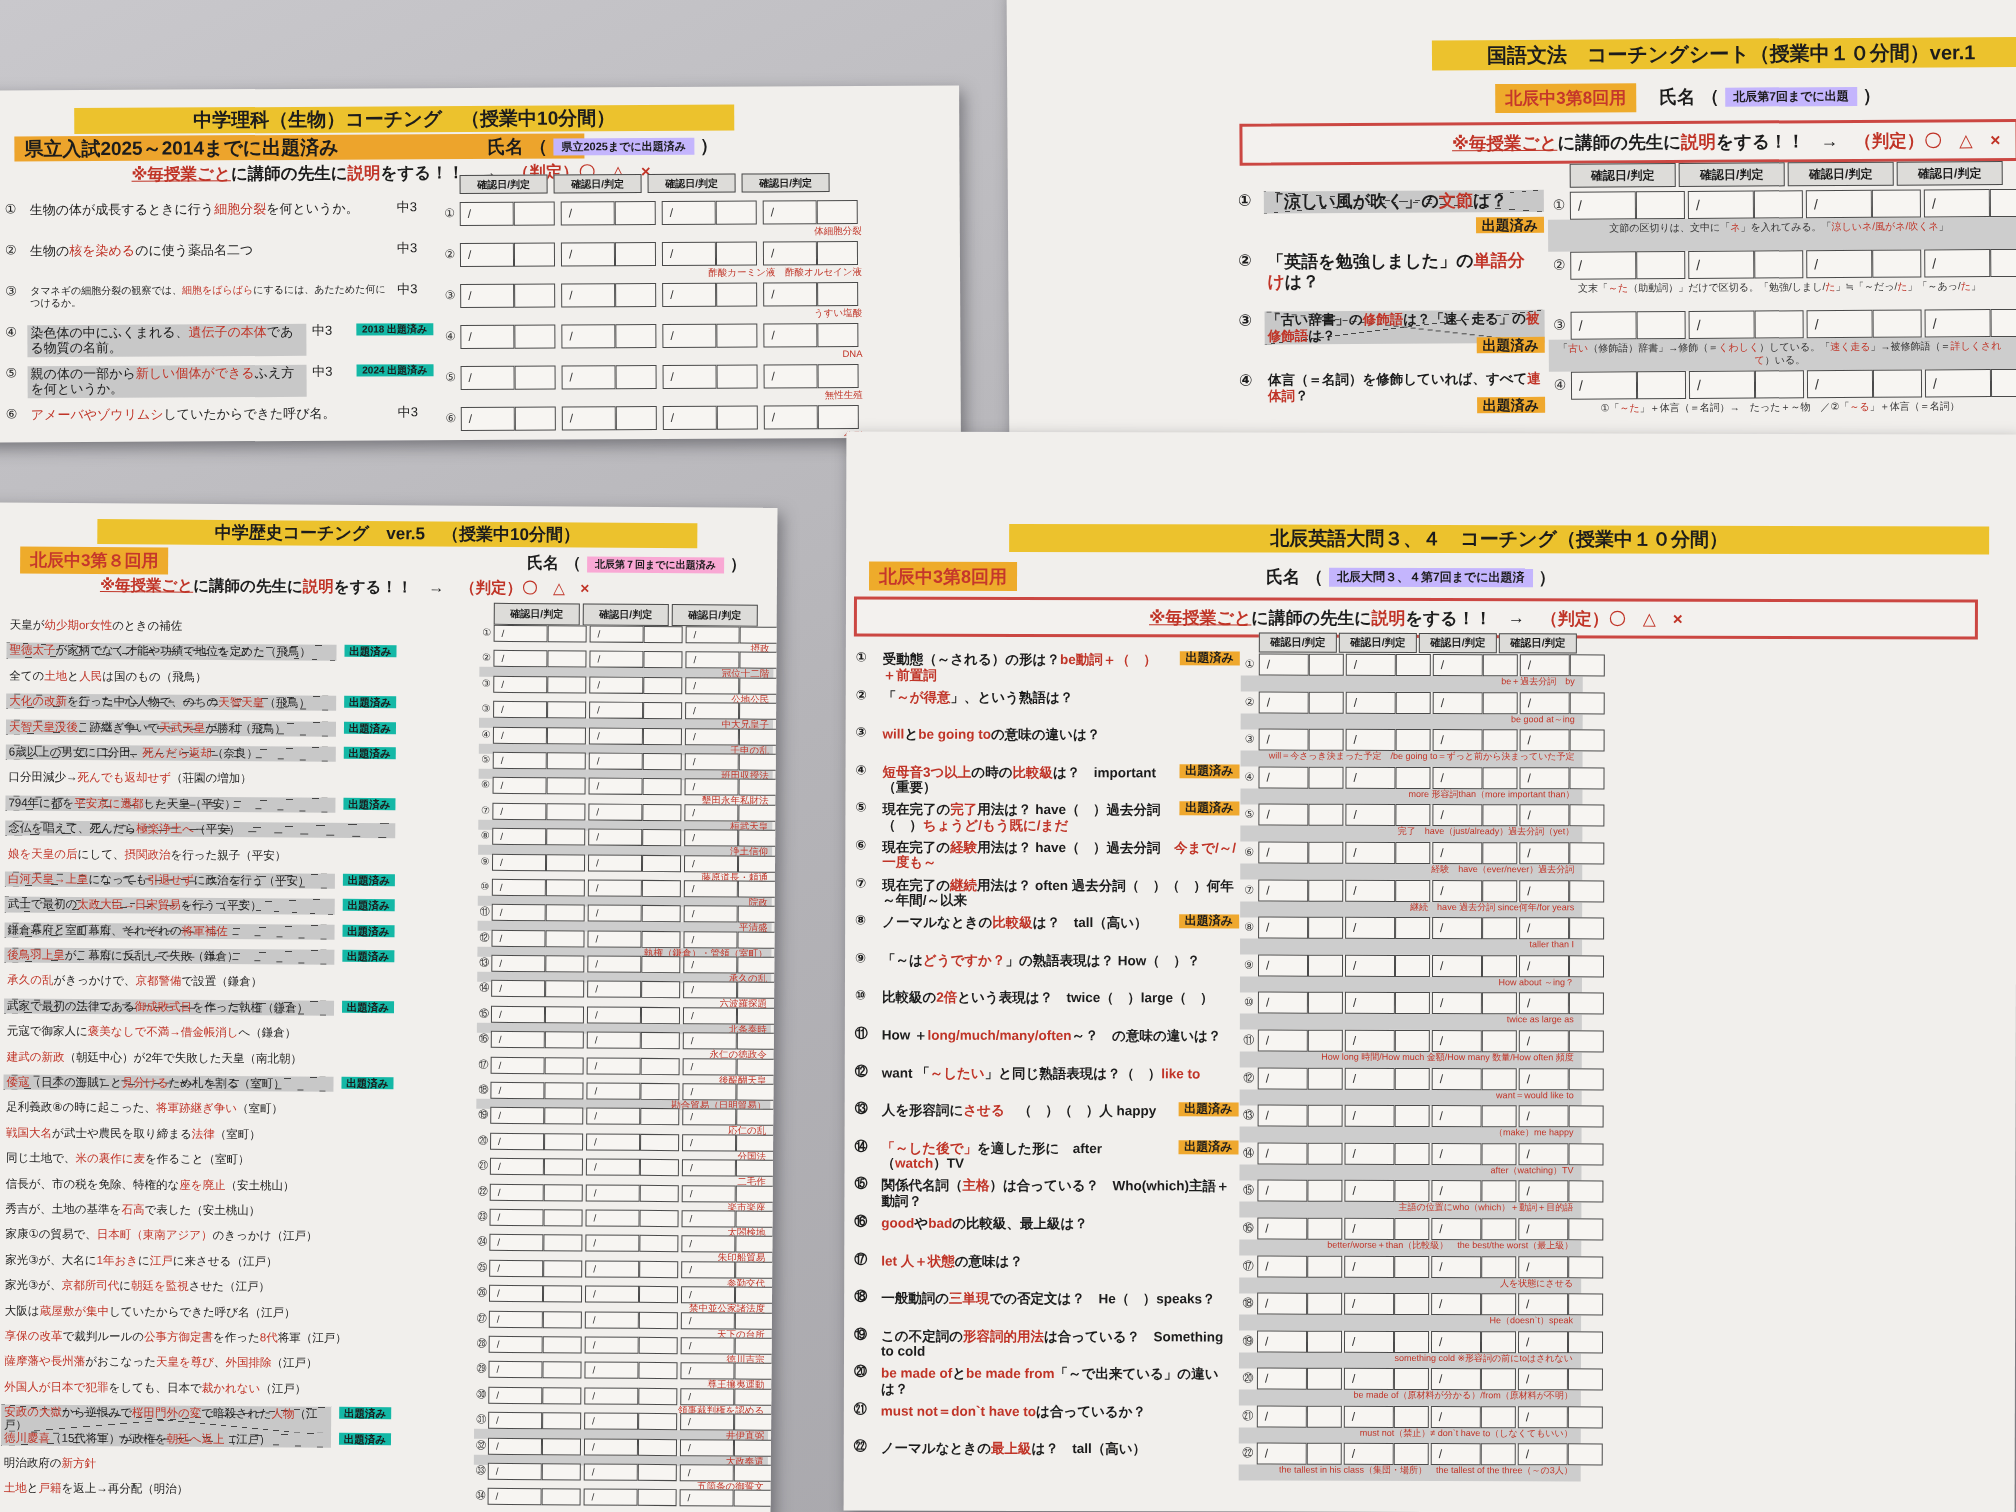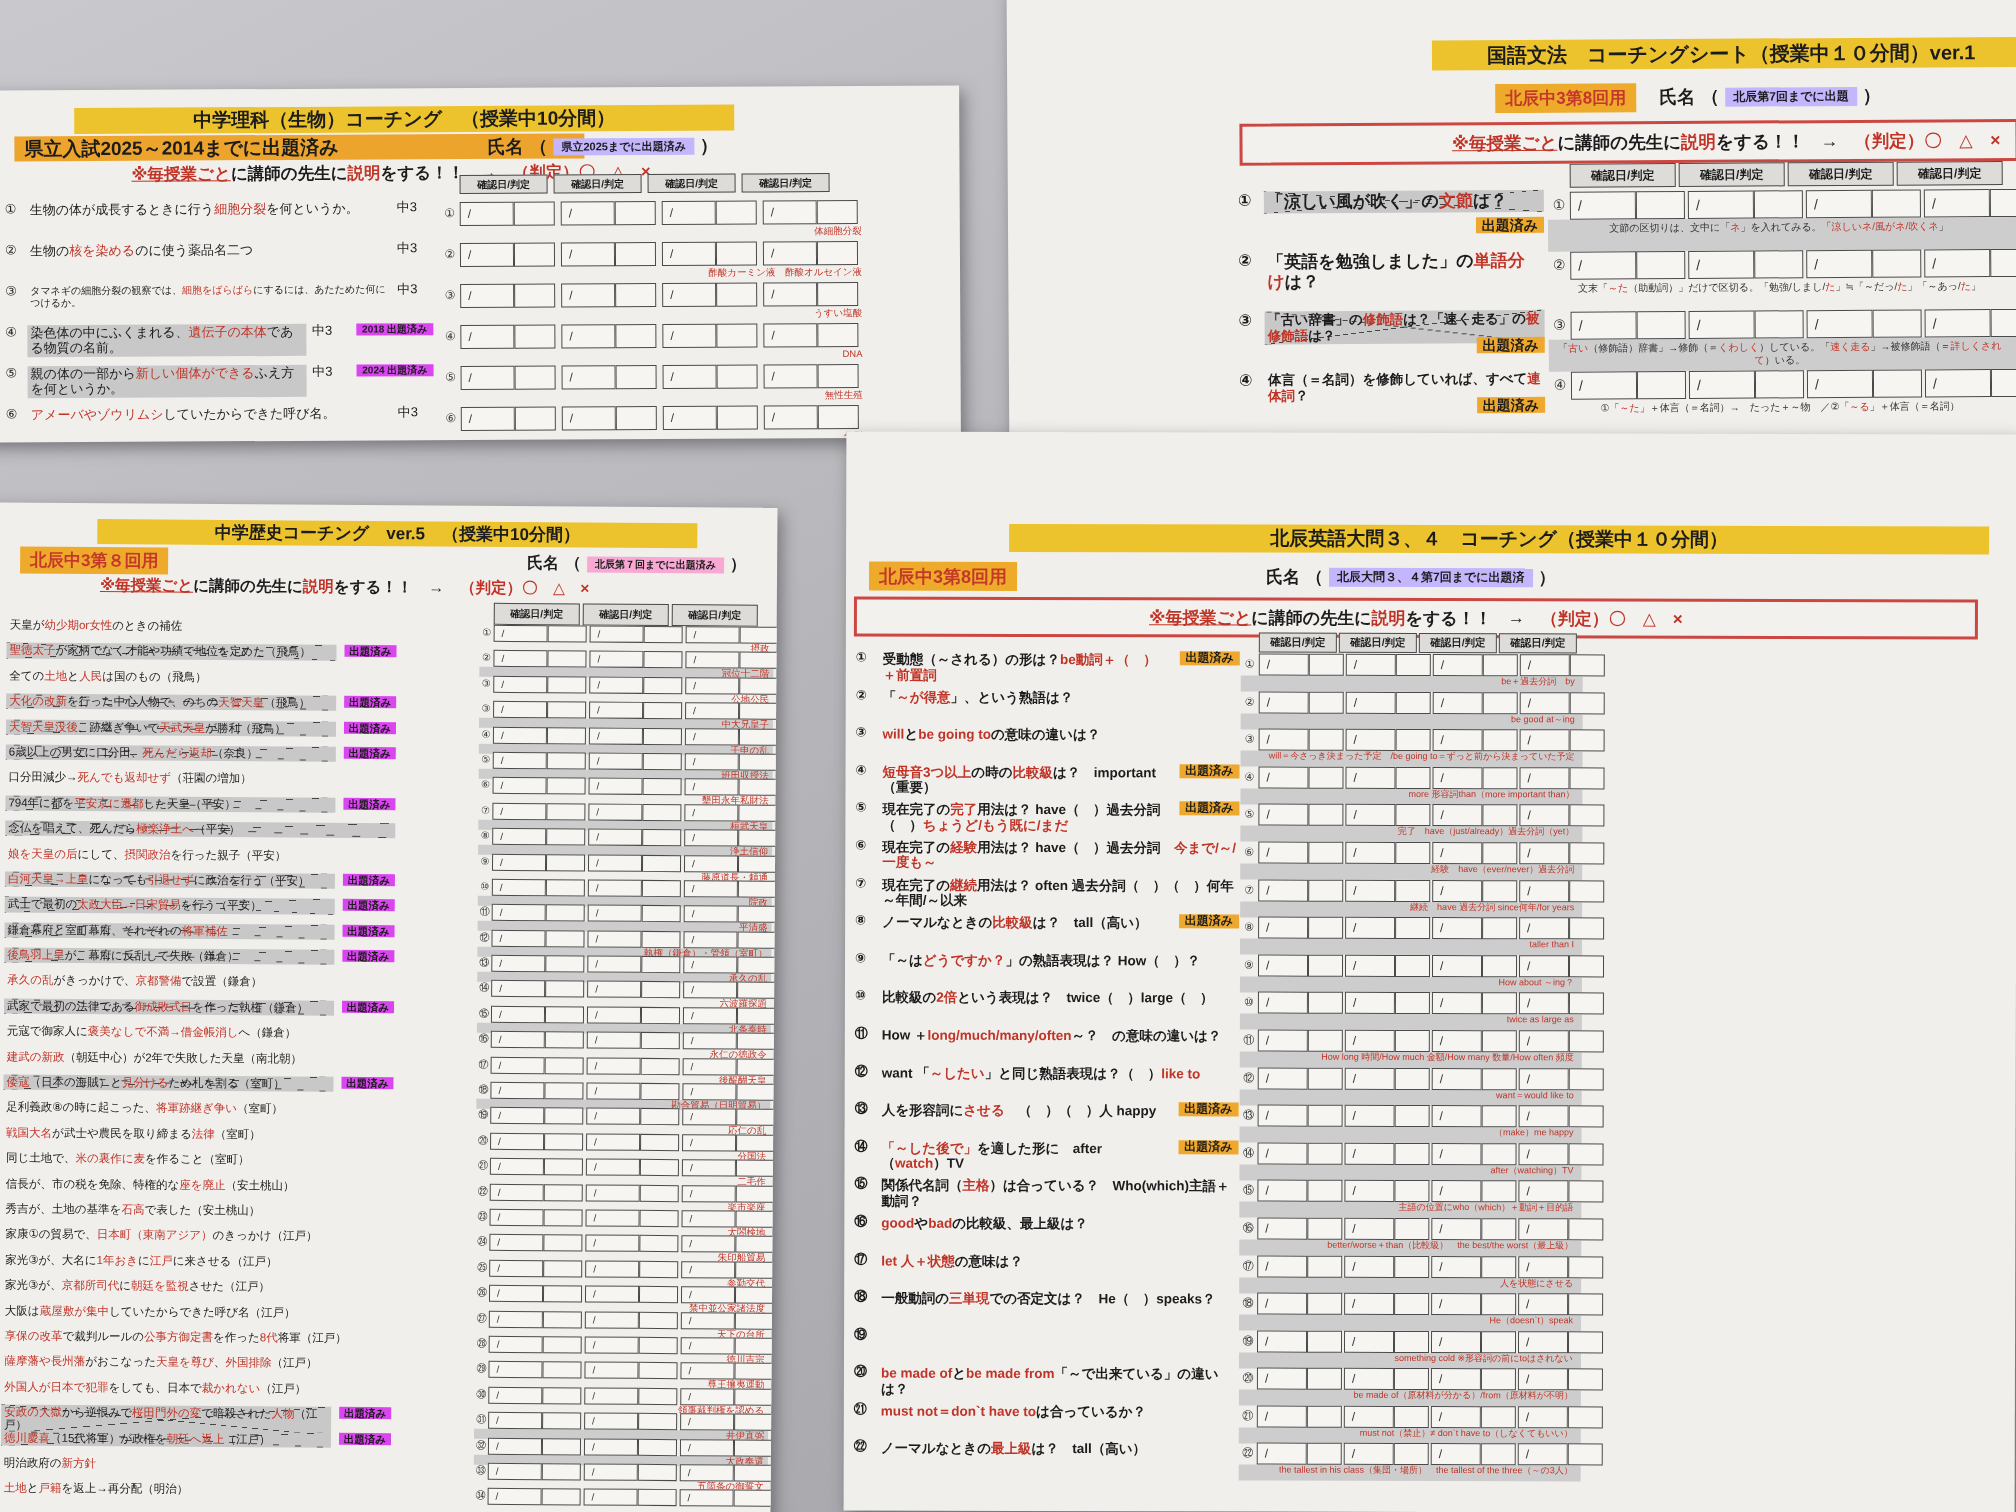--- a/index.html
+++ b/index.html
@@ -23,21 +23,21 @@
   .t-header{display:flex;}
   .th-cell{background:#dddcd9;border:1px solid #4a4a4a;font-weight:bold;display:flex;align-items:center;justify-content:center;}
   .q-row{display:flex;align-items:flex-start;position:relative;line-height:1.15;}
   .q-num{flex:none;}
   .q-text{flex:1;padding:1px 3px;}
   .xed{background-color:#c8c8c8;background-image:
       linear-gradient(to top right,transparent 49.55%,#454545 49.55%,#454545 50.45%,transparent 50.45%),
       linear-gradient(to bottom right,transparent 49.55%,#454545 49.55%,#454545 50.45%,transparent 50.45%);}
   .grayq .q-text{background:#c8c8c8;}
   .q-grade{flex:none;margin-left:6px;}
-  .q-badge{flex:none;background:#d946ef;font-weight:bold;padding:0 6px;margin-left:8px;white-space:nowrap;}
+  .q-badge{flex:none;background:#14b8a6;font-weight:bold;padding:0 6px;margin-left:8px;white-space:nowrap;}
   .t-row{position:relative;}
   .t-top{display:flex;align-items:stretch;}
   .t-num{flex:none;text-align:center;color:#333;}
   .grp{display:flex;flex:none;}
   .c1,.c2{border:1px solid #4a4a4a;background:#f7f5f2;display:block;}
   .c1{color:#333;padding-left:7px;}
   .t-ans{text-align:right;color:#c03427;white-space:nowrap;overflow:hidden;padding-right:8px;}
   .t-ans.gband{background:#cdcdcd;}
   .t-ans.note{color:#333;text-align:center;white-space:nowrap;}
 
@@ -1365,20 +1365,21 @@
           <div class="q-row">
             <span class="q-num">⑰</span>
             <span class="q-text"><span class="rd">let 人＋状態</span><span>の意味は？</span></span>
           </div>
           <div class="q-row">
             <span class="q-num">⑱</span>
             <span class="q-text"><span>一般動詞の</span><span class="rd">三単現</span><span>での否定文は？　He（　）speaks？</span></span>
           </div>
           <div class="q-row">
             <span class="q-num">⑲</span>
+            <span class="q-text"><span>この不定詞の</span><span class="rd">形容詞的用法</span><span>は合っている？　Something to cold</span></span>
           </div>
           <div class="q-row">
             <span class="q-num">⑳</span>
             <span class="q-text"><span class="rd">be made of</span><span>と</span><span class="rd">be made from</span><span>「～で出来ている」の違いは？</span></span>
           </div>
           <div class="q-row">
             <span class="q-num">㉑</span>
             <span class="q-text"><span class="rd">must not＝don`t have to</span><span>は合っているか？</span></span>
           </div>
           <div class="q-row">

